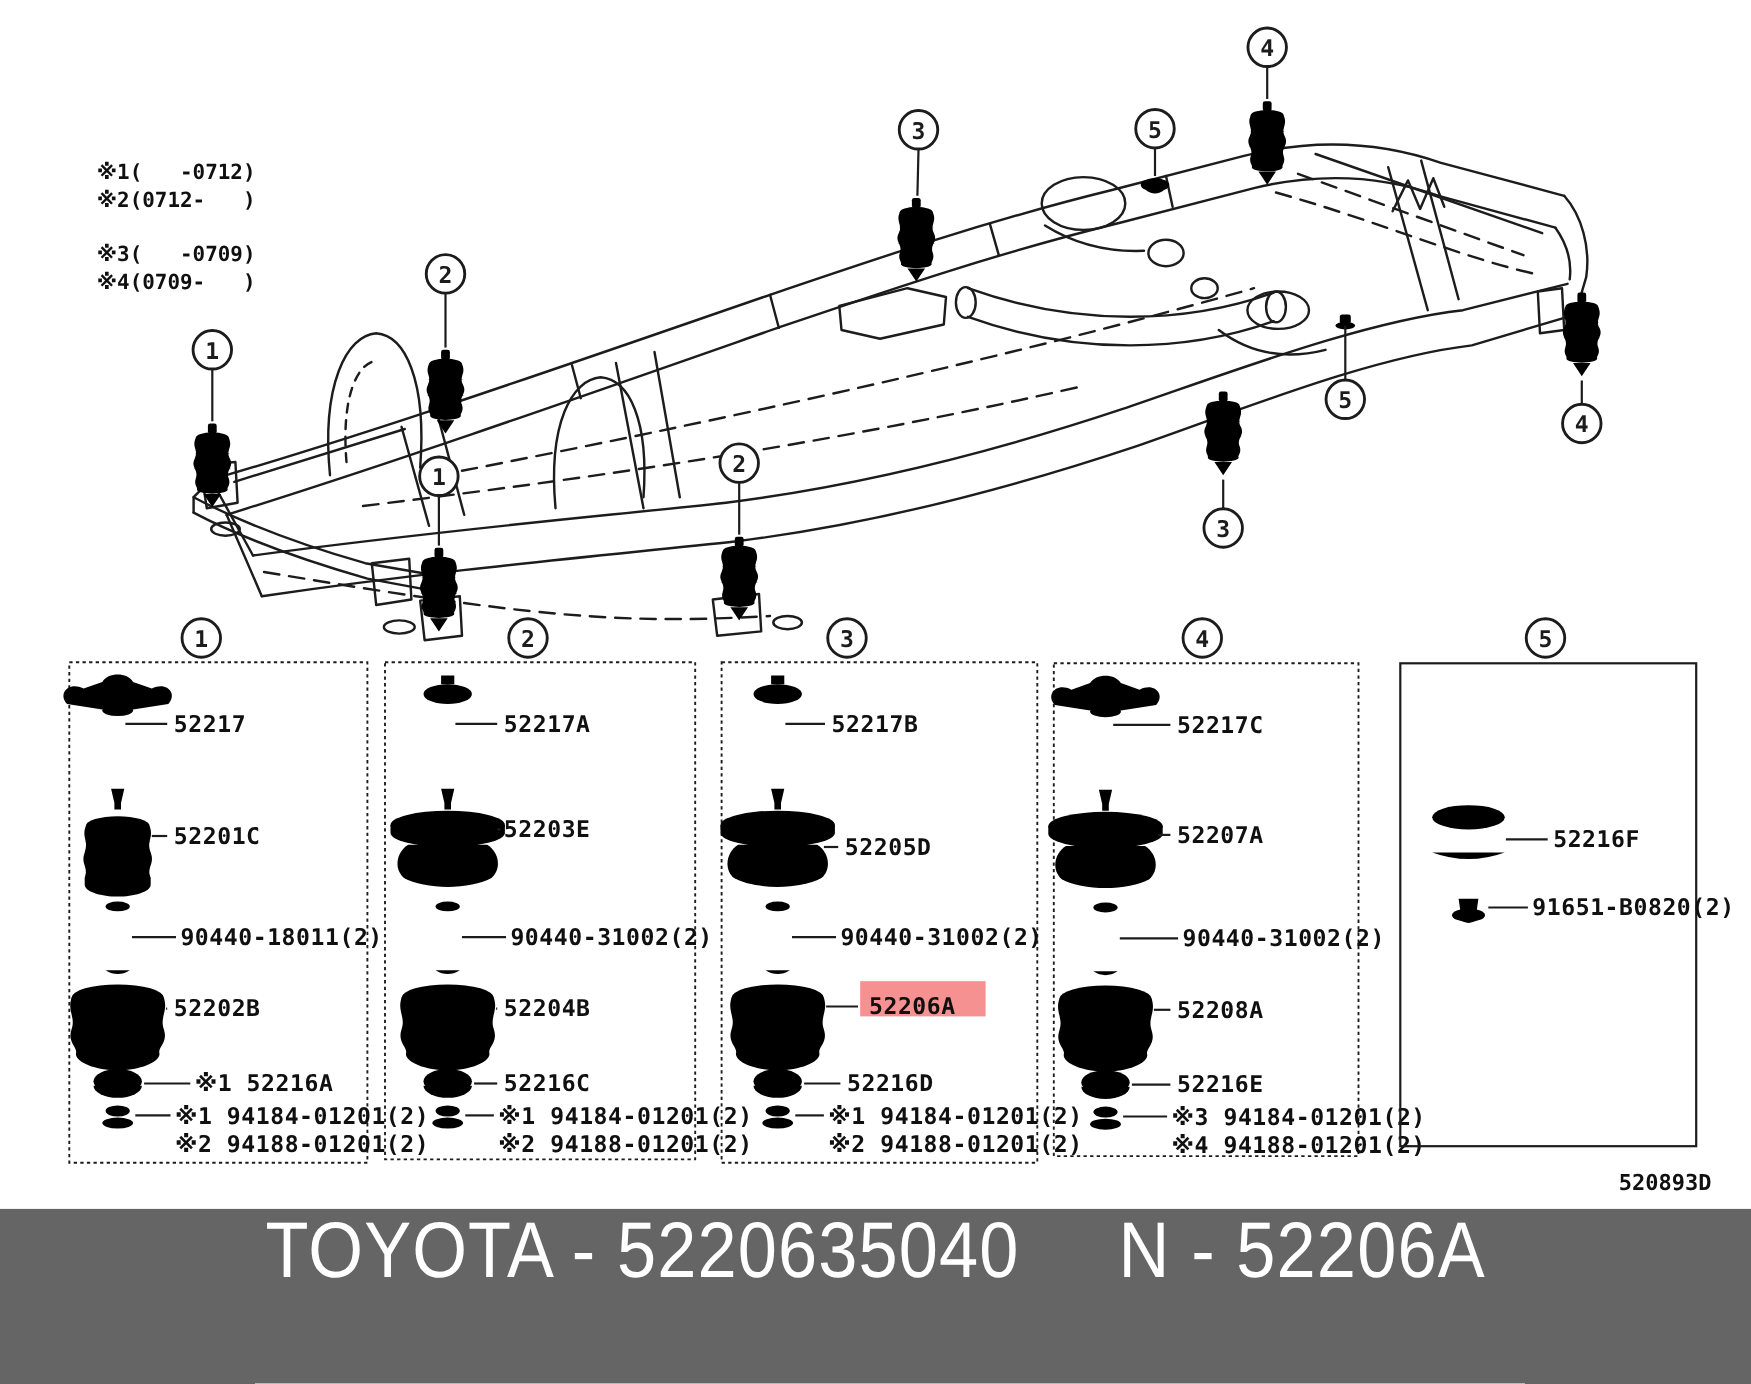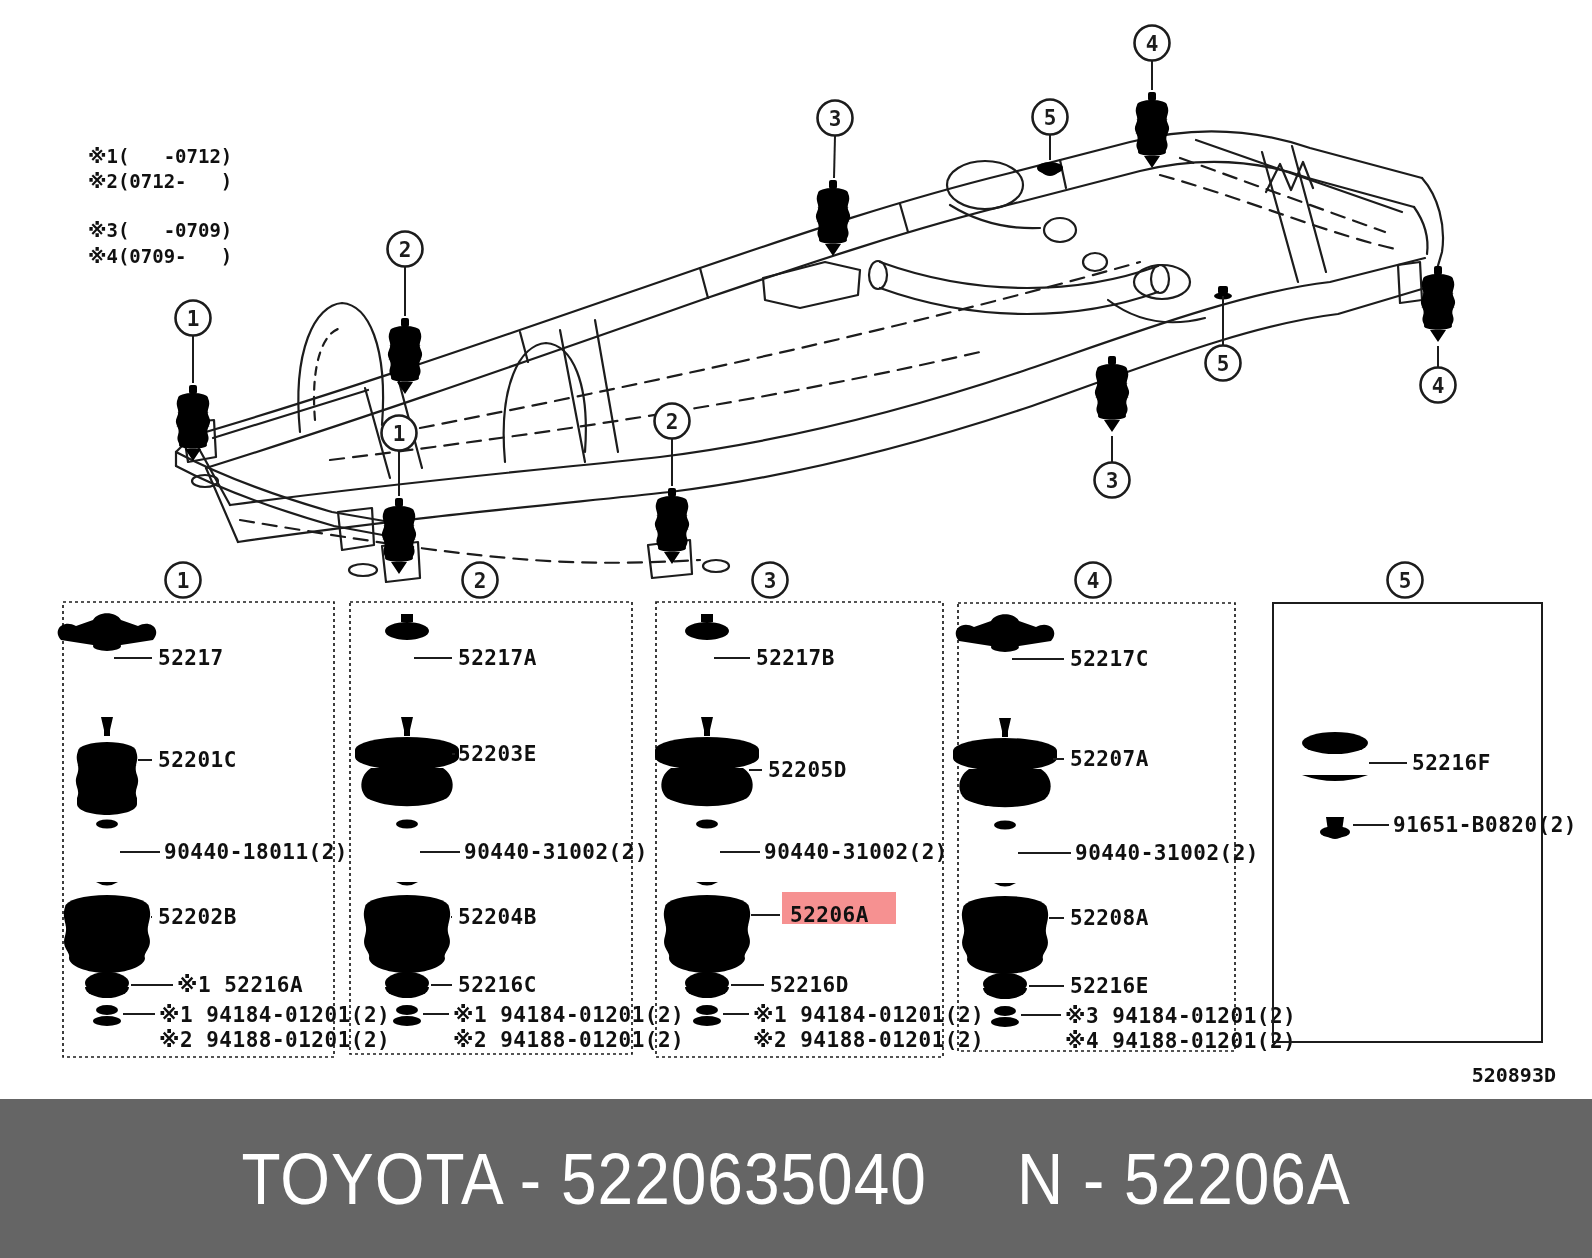--- a/index.html
+++ b/index.html
@@ -17,21 +17,21 @@
   .callout-circle{fill:#fff;stroke:var(--line,#1c1c1c);stroke-width:2.6;}
   .cnum{font:700 21px "DejaVu Sans Mono","Liberation Mono","DejaVu Sans",monospace;
         fill:var(--line,#1c1c1c);text-anchor:middle;}
   .pn{font:700 21px "DejaVu Sans Mono","Liberation Mono","DejaVu Sans",monospace;
       fill:#101010;letter-spacing:0.5px;white-space:pre;}
   .note{font:700 19px "DejaVu Sans Mono","Liberation Mono","DejaVu Sans",monospace;
         fill:#101010;white-space:pre;}
   .code{font:700 20px "DejaVu Sans Mono","Liberation Mono","DejaVu Sans",monospace;
         fill:#101010;text-anchor:end;}
   .banner{position:absolute;left:0;top:1099px;width:1592px;height:159px;
-          background:var(--banner-bg,#656565);display:flex;align-items:center;
+          background:var(--banner-bg,#656565);display:flex;align-items:flex-start;
           justify-content:center;gap:90px;}
   .banner span{color:var(--banner-text,#fff);font-size:64px;letter-spacing:1px;
           font-family:"Liberation Sans",sans-serif;transform:scaleY(1.12);}
 </style>
 </head>
 <body>
 
 <div class="stage">
 
 <svg width="1592" height="1099" viewBox="0 0 1592 1099">

